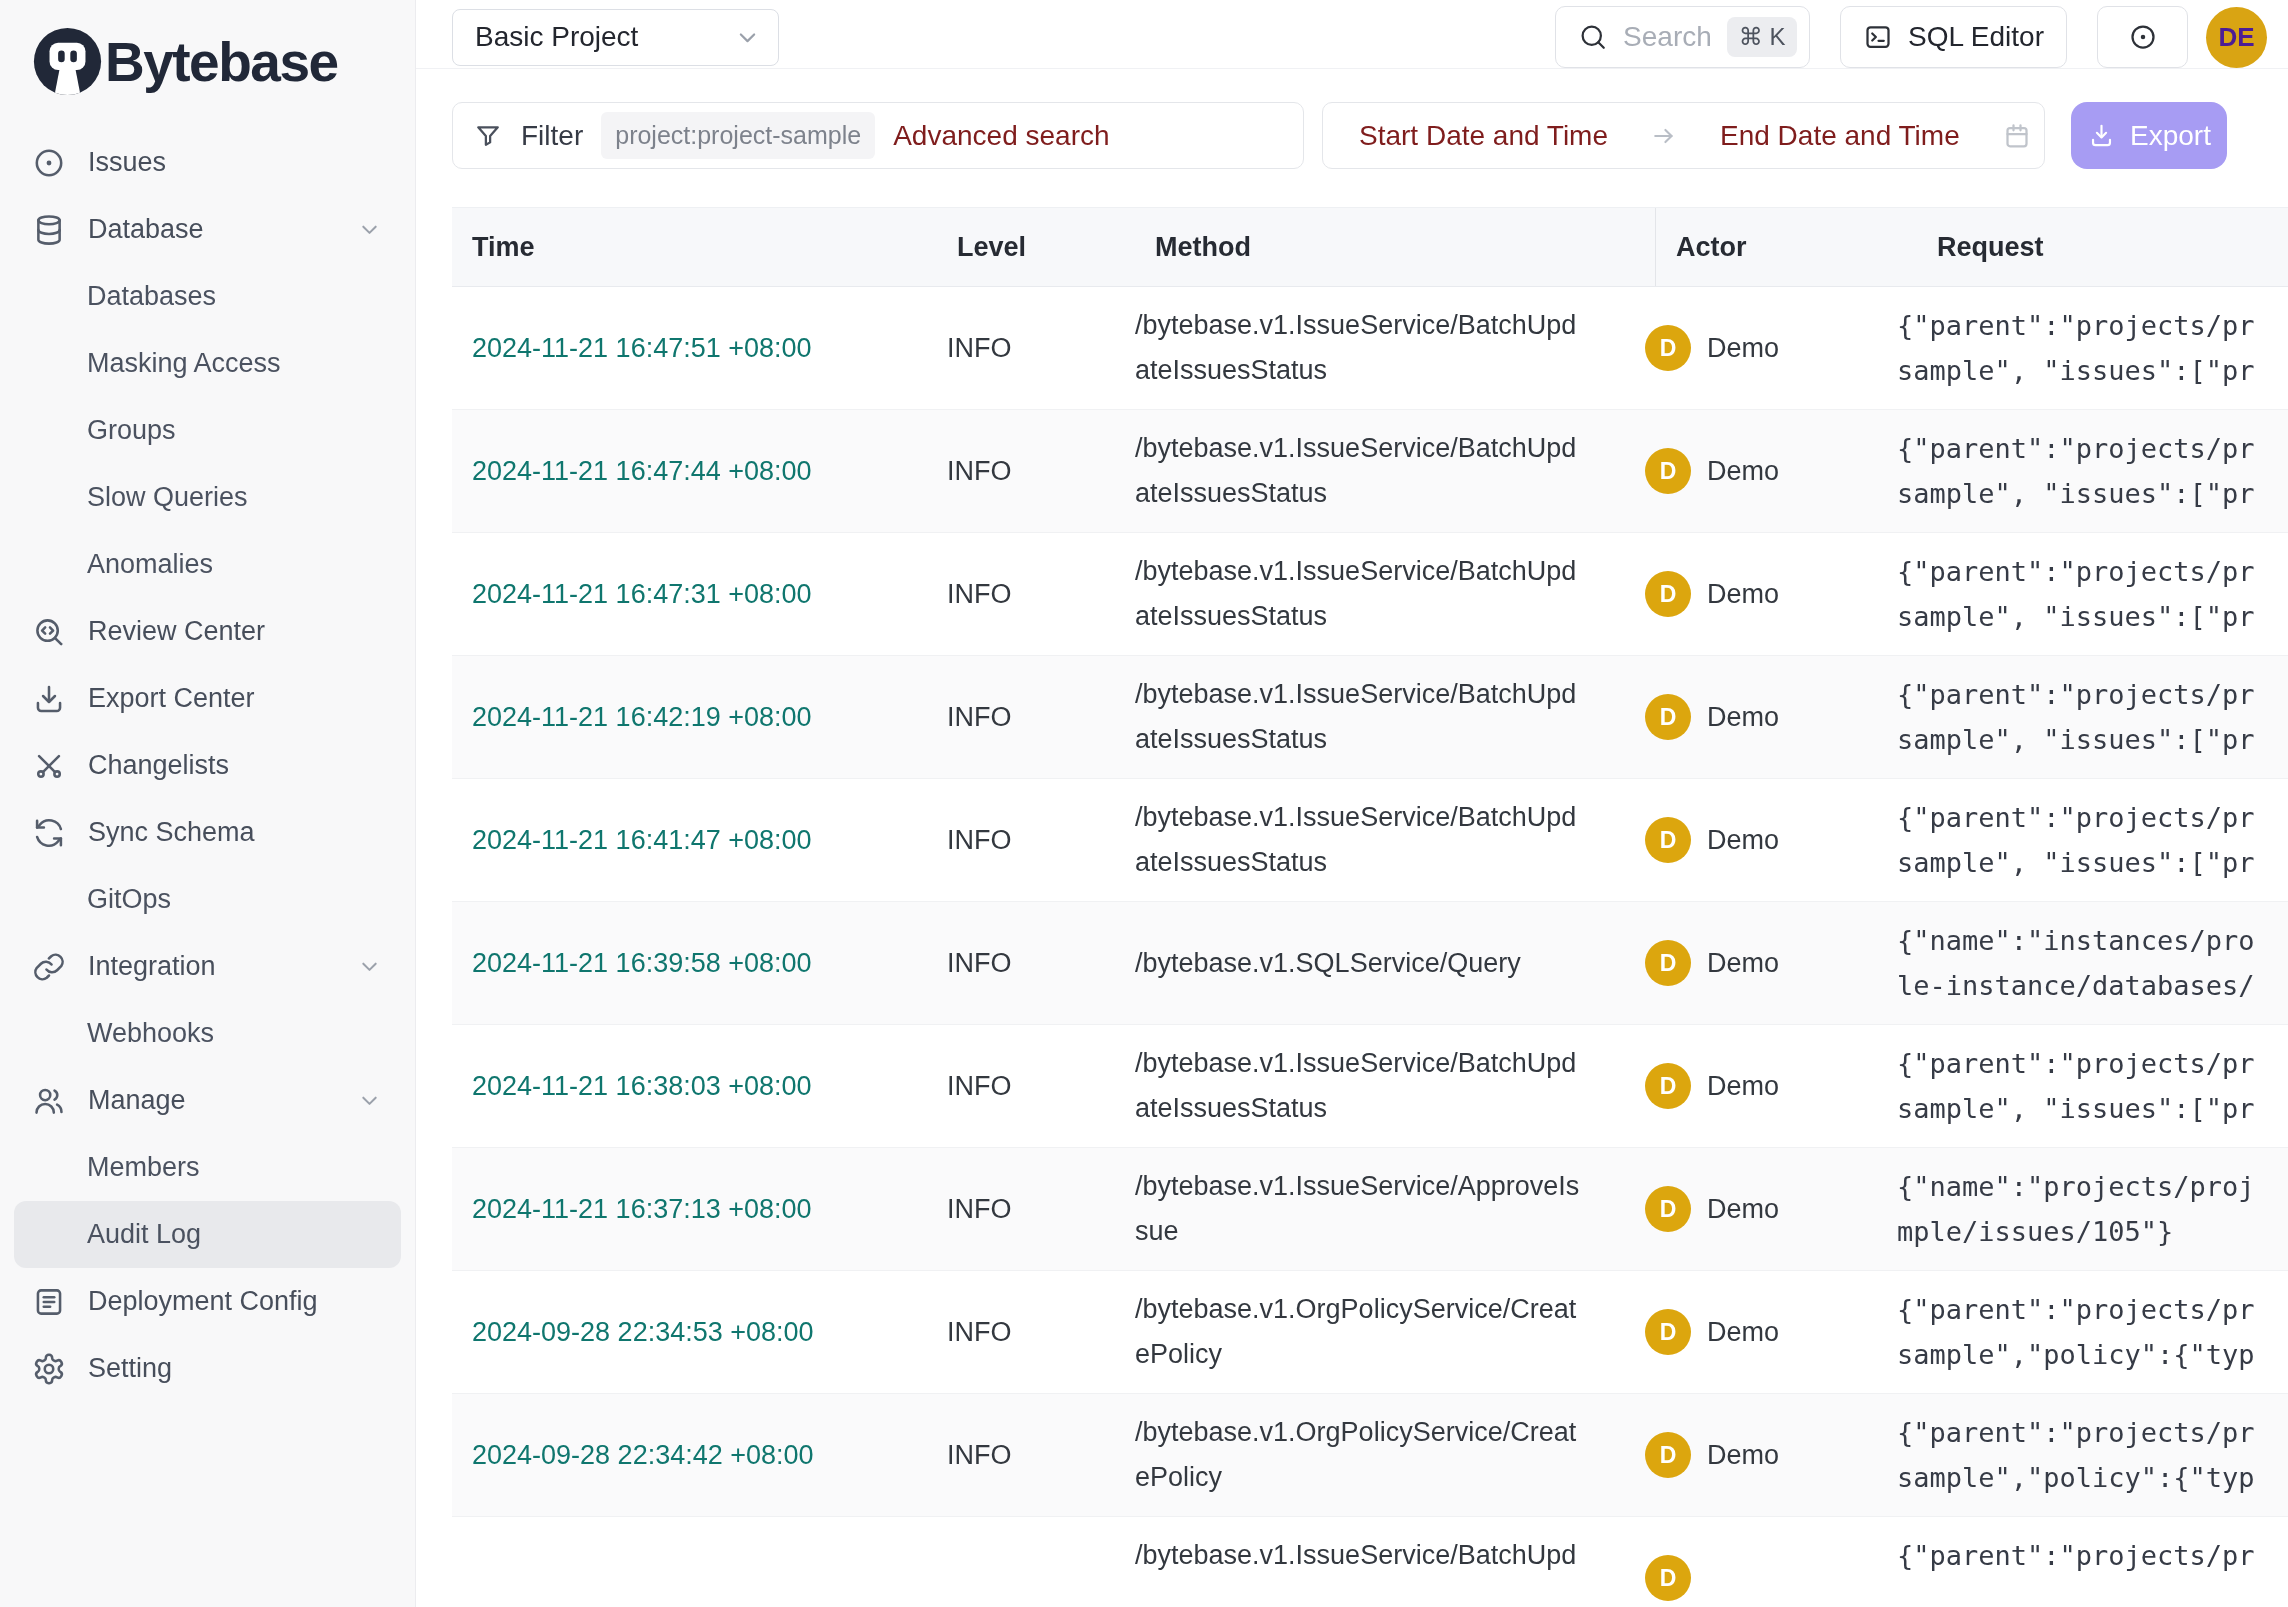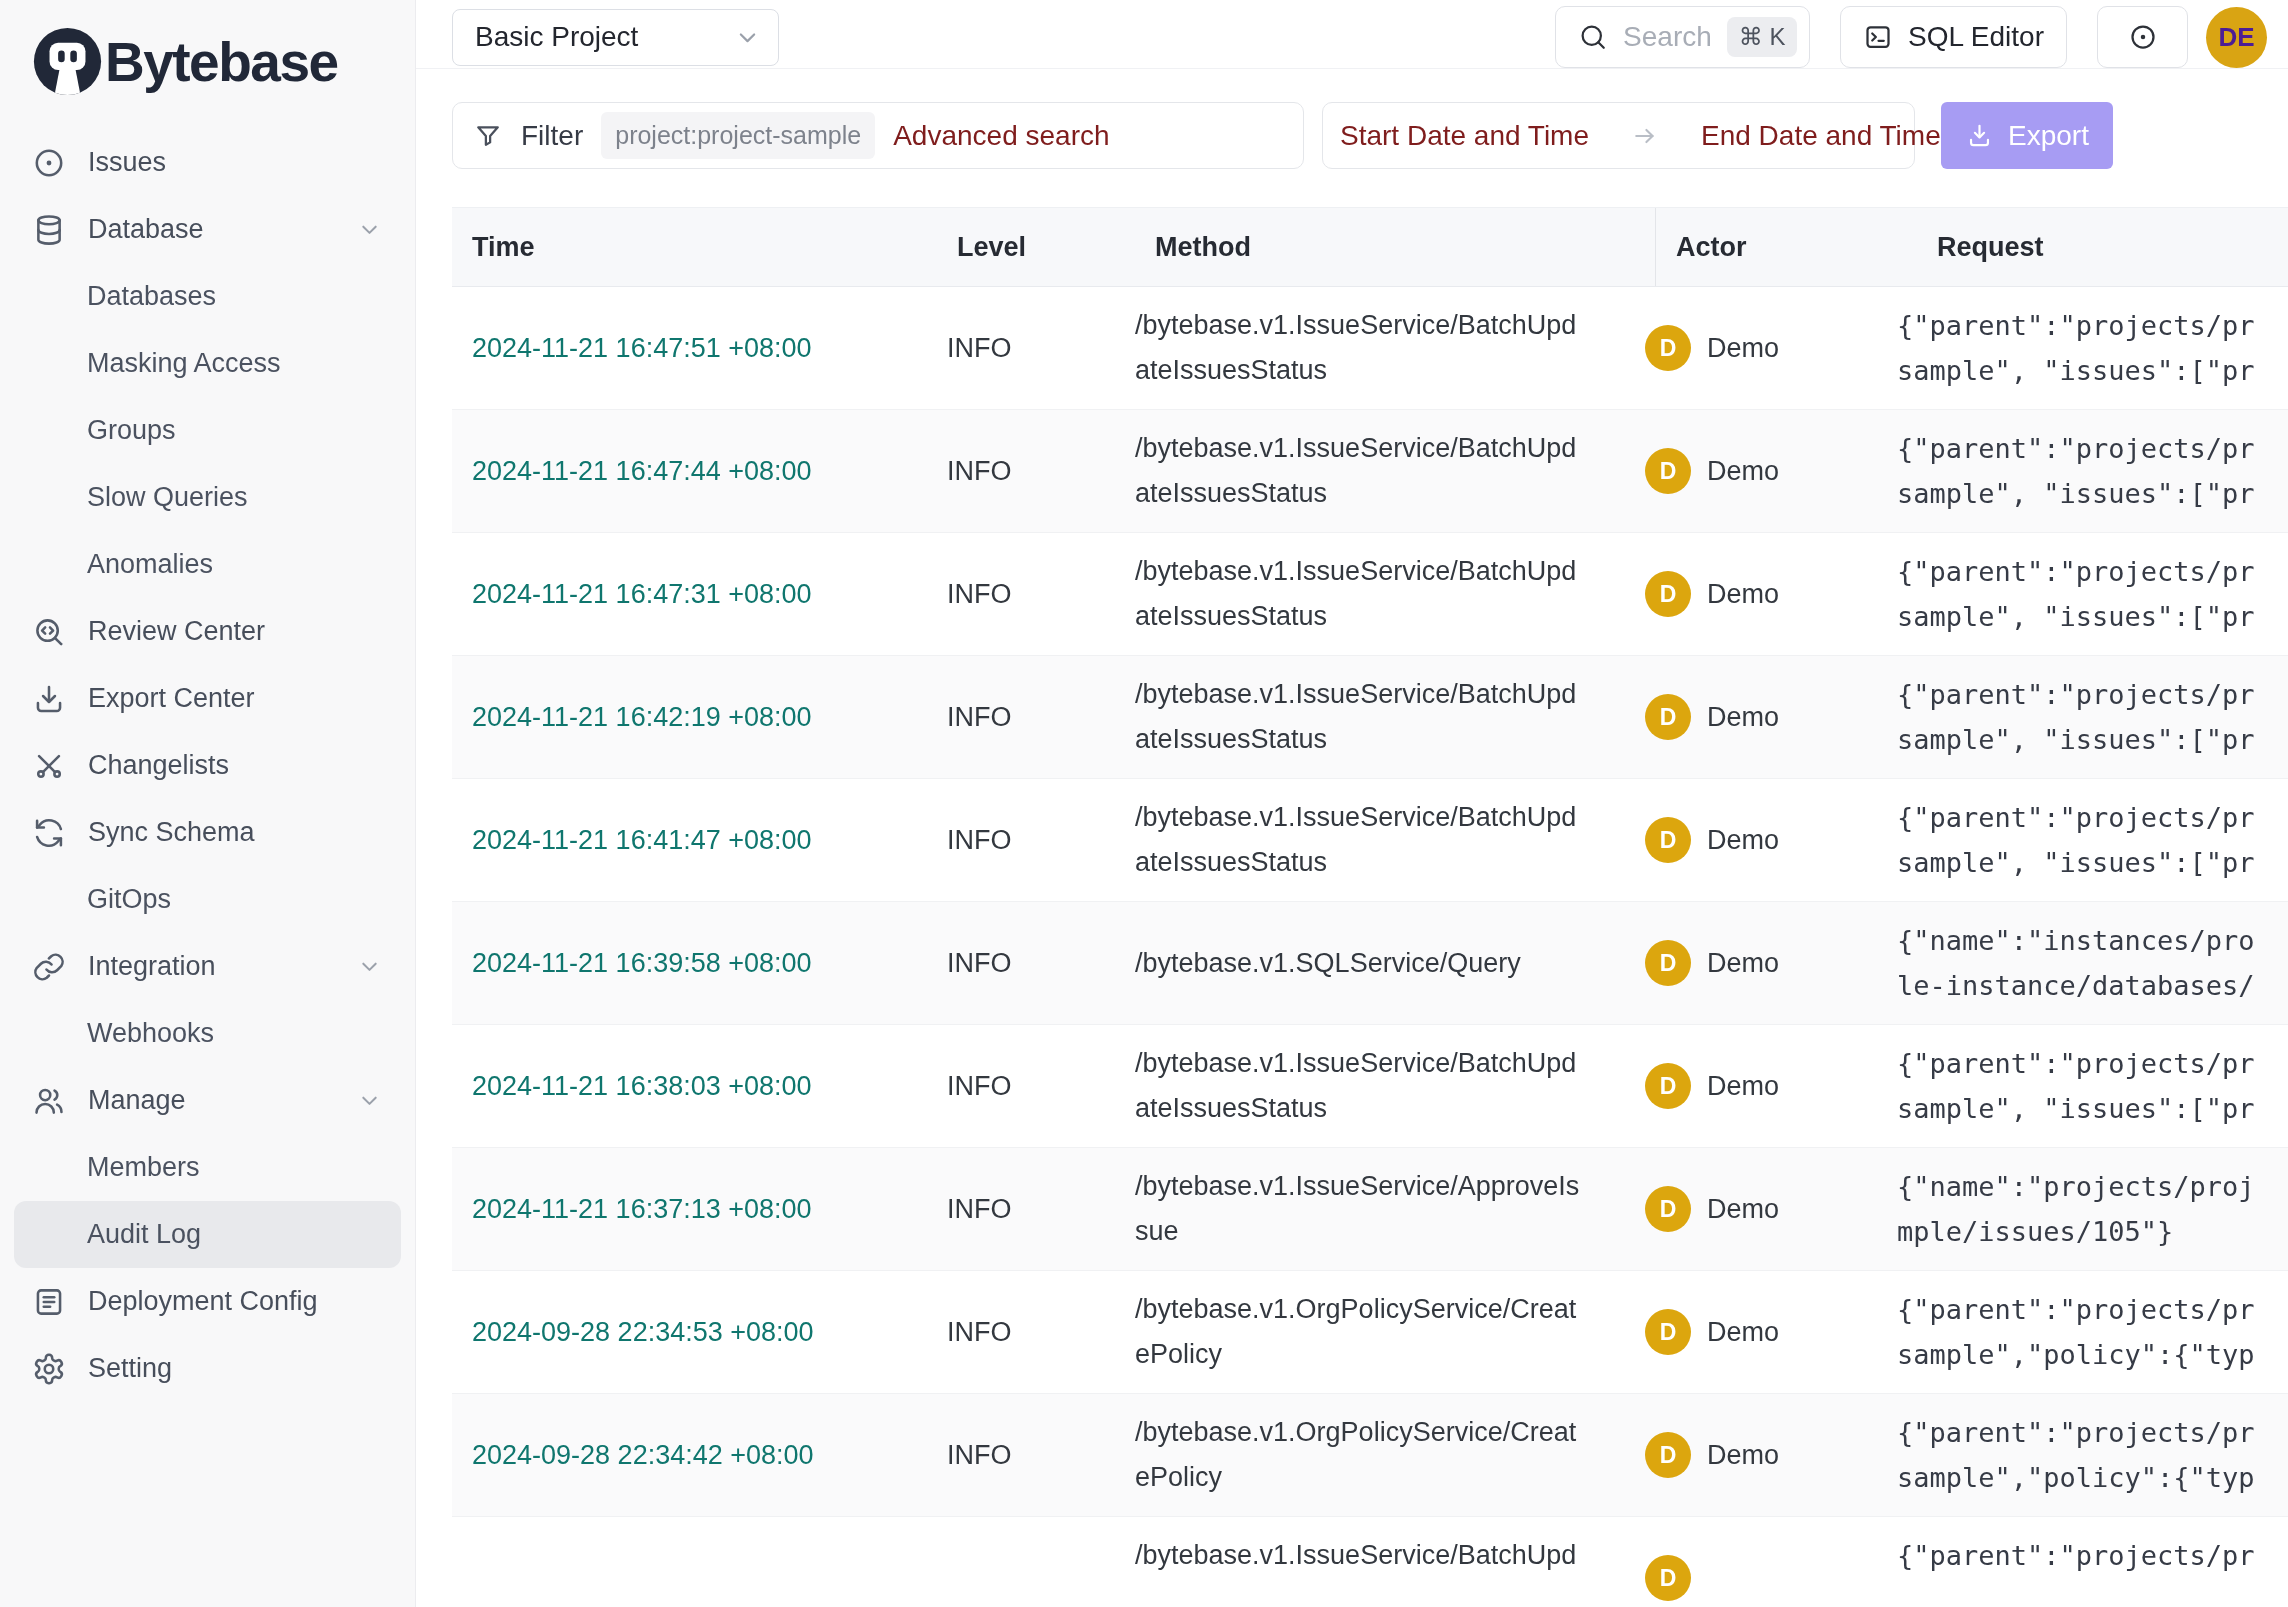--- a/index.html
+++ b/index.html
@@ -51,27 +51,27 @@
   .content{padding-left:36px;flex:1;min-width:0;}
   .filter-row{display:flex;align-items:center;margin:33px 0 38px 0;}
   .filter-box{width:852px;height:67px;border:1px solid #e4e6ea;border-radius:10px;
     display:flex;align-items:center;gap:18px;padding:16px 20px;}
   .f-icon{display:inline-flex;color:#4a505c;}
   .f-icon svg{width:30px;height:30px;}
   .f-label{font-size:28px;color:#363b46;}
   .chip{background:#f4f4f6;color:#7d828c;font-size:25px;padding:9px 14px;border-radius:6px;
     white-space:nowrap;cursor:pointer;}
   .ph{font-size:28px;color:#7f1d1d;white-space:nowrap;text-align:right;}
-  .date-box{width:593px;height:67px;border:1px solid #e4e6ea;border-radius:10px;
-    display:flex;align-items:center;gap:42px;padding:0 17px;margin-left:18px;}
+  .date-box{width:723px;height:67px;border:1px solid #e4e6ea;border-radius:10px;
+    display:flex;align-items:center;gap:42px;padding:0 36px;margin-left:18px;}
   .d-arrow{display:inline-flex;color:#b9bec6;}
   .d-arrow svg{width:28px;height:28px;}
   .d-cal{display:inline-flex;color:#c0c4cb;margin-left:auto;}
   .d-cal svg{width:30px;height:30px;}
-  .export-btn{width:172px;height:67px;margin-left:26px;border:none;border-radius:6px;
+  .export-btn{width:156px;height:67px;margin-left:26px;border:none;border-radius:16px;
     background:#a79cf3;color:#fff;font-size:28px;font-weight:500;display:flex;
     align-items:center;justify-content:center;gap:14px;cursor:pointer;
     font-family:"Liberation Sans",sans-serif;}
   .e-icon{display:inline-flex;color:#fff;}
   .e-icon svg{width:29px;height:29px;}
 
   
   .table{border-top:1px solid #eef0f3;}
   .thead,.row{display:grid;grid-template-columns:475px 188px 510px 252px minmax(0,1fr);}
   .thead{background:#f7f8fa;height:79px;align-items:center;border-bottom:1px solid #e8eaee;gap:10px;}

